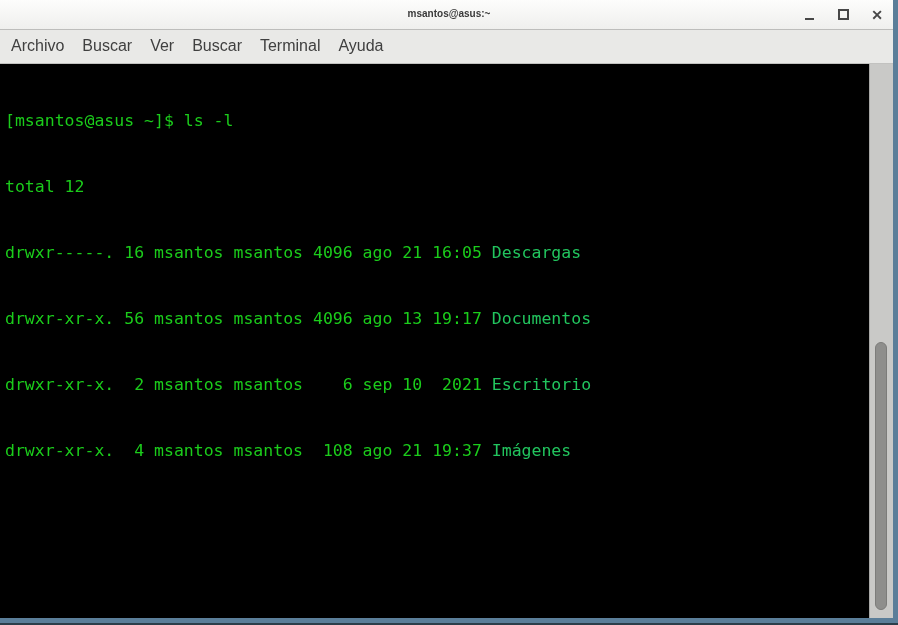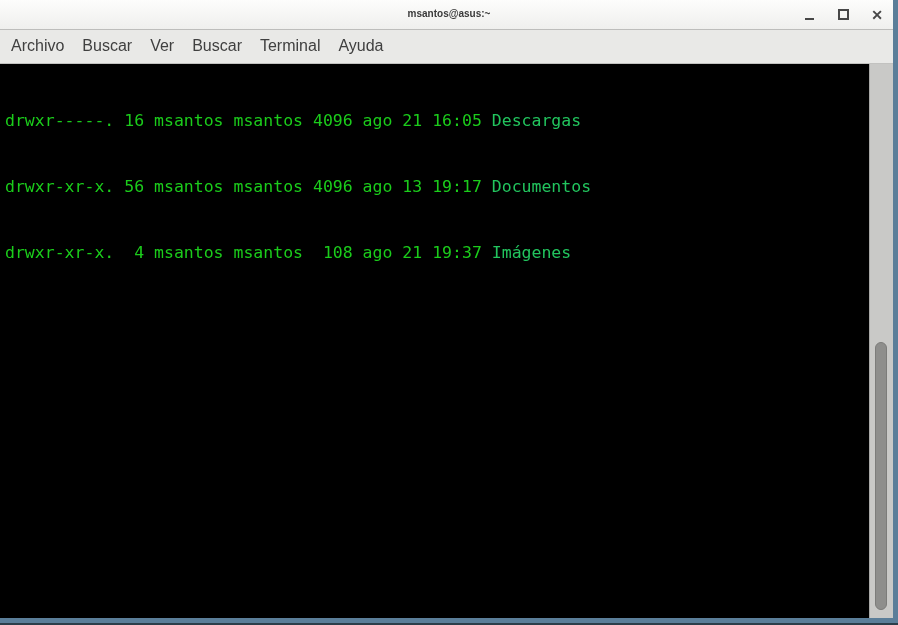--- a/index.html
+++ b/index.html
@@ -56,22 +56,25 @@
     <div class="menu-item">Archivo</div>
     <div class="menu-item">Buscar</div>
     <div class="menu-item">Ver</div>
     <div class="menu-item">Buscar</div>
     <div class="menu-item">Terminal</div>
     <div class="menu-item">Ayuda</div>
   </div>
 
   <div class="term">
     <div class="screen">
+      <div class="line"><span>[msantos@asus ~]$ ls -l</span><span class="dir"></span></div>
+      <div class="line"><span>total 12</span><span class="dir"></span></div>
       <div class="line"><span>drwxr-----. 16 msantos msantos 4096 ago 21 16:05 </span><span class="dir">Descargas</span></div>
       <div class="line"><span>drwxr-xr-x. 56 msantos msantos 4096 ago 13 19:17 </span><span class="dir">Documentos</span></div>
+      <div class="line"><span>drwxr-xr-x.  2 msantos msantos    6 sep 10  2021 </span><span class="dir">Escritorio</span></div>
       <div class="line"><span>drwxr-xr-x.  4 msantos msantos  108 ago 21 19:37 </span><span class="dir">Imágenes</span></div>
       
       
       
       
       
       
       
       
       

